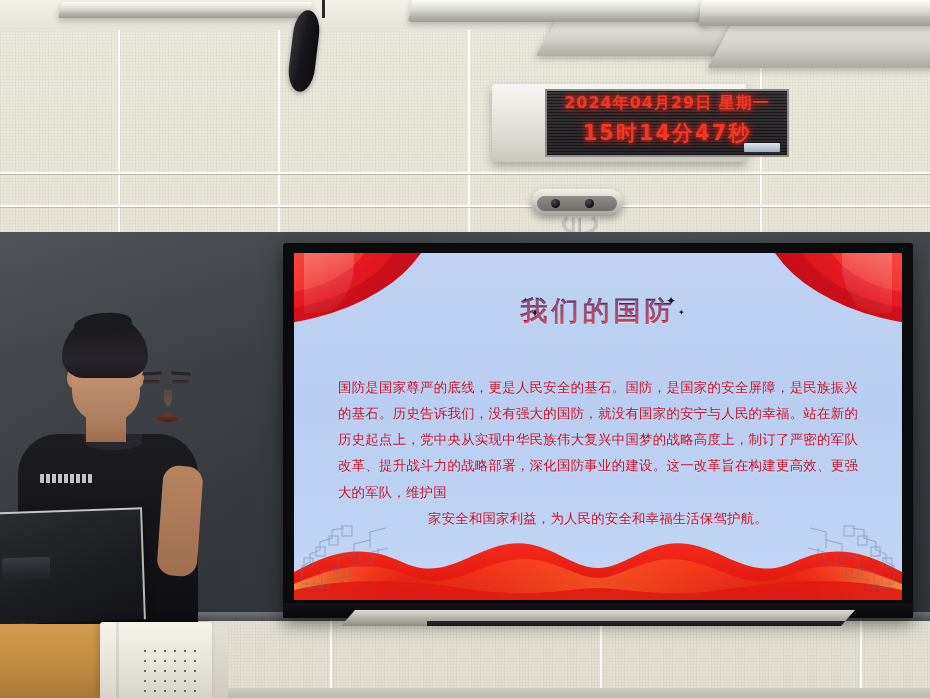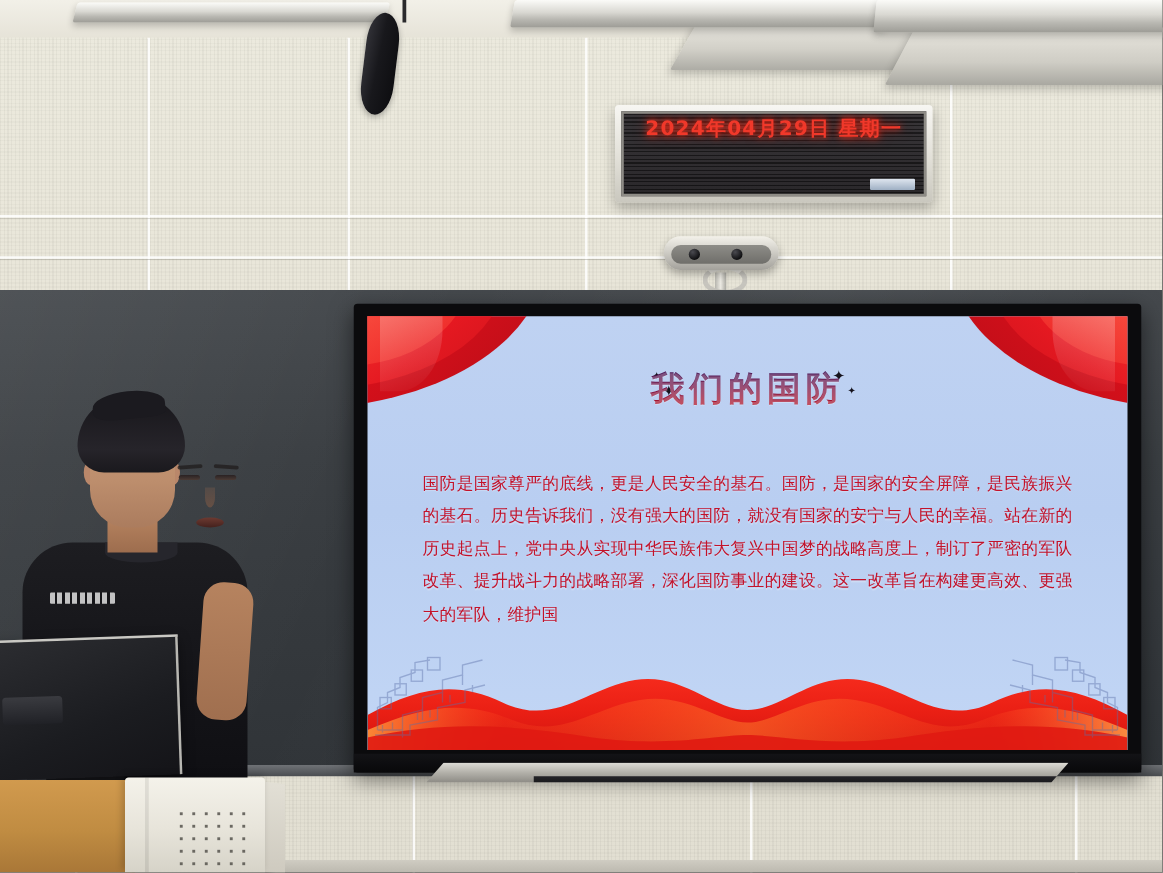--- a/index.html
+++ b/index.html
@@ -37,21 +37,21 @@
     border-radius:13px/24px;transform:rotate(7deg);box-shadow:0 2px 5px rgba(0,0,0,.3);}
 
   
   .clock-frame{position:absolute;left:492px;top:84px;width:254px;height:78px;
     background:linear-gradient(180deg,#f7f6f2 0%,#e2e0d8 55%,#c9c7be 100%);
     border-radius:3px;box-shadow:0 4px 10px rgba(0,0,0,.28);padding:5px;box-sizing:border-box;}
   .clock-inner{position:relative;width:100%;height:100%;background:#2e2c2e;border:2px solid #8e8c86;
     box-sizing:border-box;overflow:hidden;
     background-image:
       repeating-linear-gradient(0deg, rgba(0,0,0,.45) 0 1px, rgba(255,255,255,.02) 1px 3px),
-      linear-gradient(180deg,#343134 0%,#262427 100%);}
+      linear-gradient(180deg,#343134 0%,#262427 100%); margin-left: 48px;}
   .clock-line{position:absolute;left:0;width:100%;text-align:center;color:#f0382a;
     font-family:"DejaVu Sans",sans-serif;font-weight:bold;letter-spacing:1px;
     text-shadow:0 0 5px rgba(255,40,20,.95),0 0 11px rgba(255,30,10,.6);white-space:nowrap;}
   .clock-date{top:2px;font-size:16px;}
   .clock-time{top:28px;font-size:21px;letter-spacing:2px;}
   .clock-tag{position:absolute;right:7px;bottom:3px;width:36px;height:9px;
     background:linear-gradient(180deg,#dfe6ef,#9fb0c4);border-radius:1px;}
 
   
   .cam-mount{position:absolute;left:572px;top:218px;width:9px;height:22px;
@@ -215,20 +215,21 @@
   <div class="lightbar l2"></div>
   <div class="lightbar l4"></div>
   <div class="lightbar l3"></div>
 
   <div class="mic-rod"></div>
   <div class="mic-body"></div>
 
   <div class="clock-frame">
     <div class="clock-inner">
       <div class="clock-line clock-date">2024年04月29日 星期一</div>
+      <div class="clock-line clock-time">15时14分47秒</div>
       <div class="clock-tag"></div>
     </div>
   </div>
 
   <div class="cam-mount"></div>
   <div class="cam-neck"></div>
   <div class="cam-body">
     <div class="cam-face">
       <div class="cam-lens a"></div>
       <div class="cam-lens b"></div>
@@ -258,20 +259,21 @@
 
       <div class="star s1">✦</div>
       <div class="star s2">✦</div>
       <div class="star s3">✦</div>
       <div class="star s4">✦</div>
 
       <div class="slide-title">我们的国防</div>
 
       <div class="slide-body">
         <span>国防是国家尊严的底线，更是人民安全的基石。国防，是国家的安全屏障，是民族振兴的基石。历史告诉我们，没有强大的国防，就没有国家的安宁与人民的幸福。站在新的历史起点上，党中央从实现中华民族伟大复兴中国梦的战略高度上，制订了严密的军队改革、提升战斗力的战略部署，深化国防事业的建设。这一改革旨在构建更高效、更强大的军队，维护国</span>
+        <span class="last">家安全和国家利益，为人民的安全和幸福生活保驾护航。</span>
       </div>
 
       <div class="wave">
         <svg viewBox="0 0 608 92" preserveAspectRatio="none">
           <defs>
             <linearGradient id="wg" x1="0" y1="0" x2="0" y2="1">
               <stop offset="0%" stop-color="#f52a1c"></stop>
               <stop offset="45%" stop-color="#ea1f14"></stop>
               <stop offset="100%" stop-color="#d01410"></stop>
             </linearGradient>

